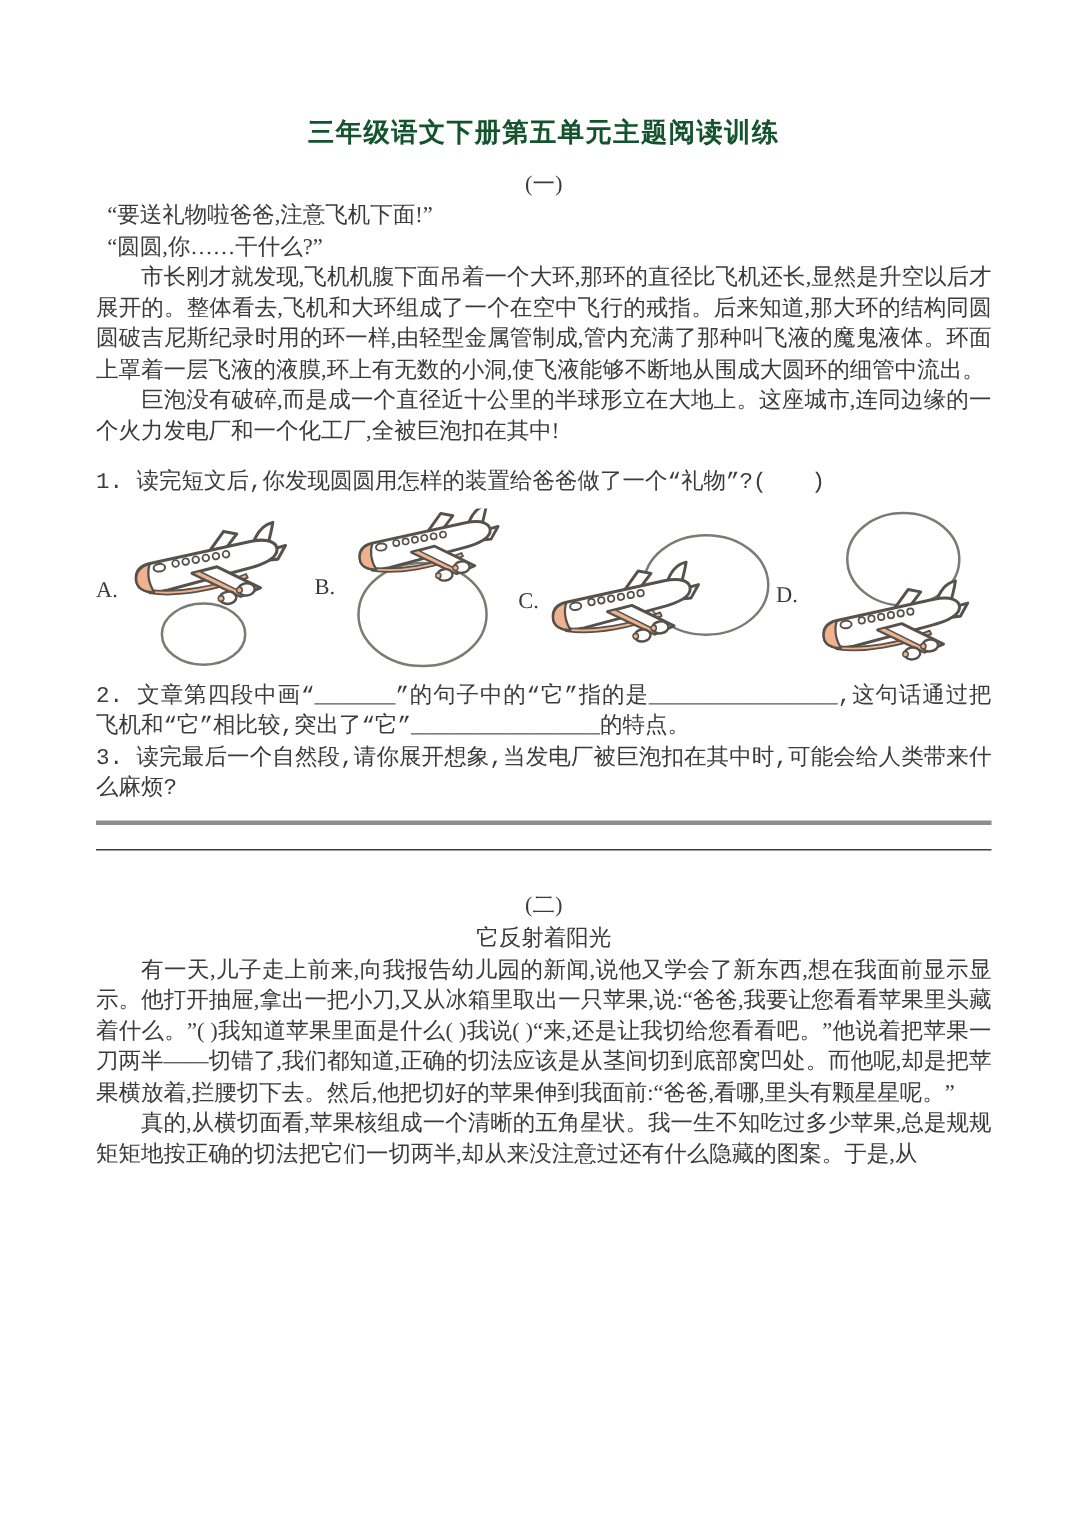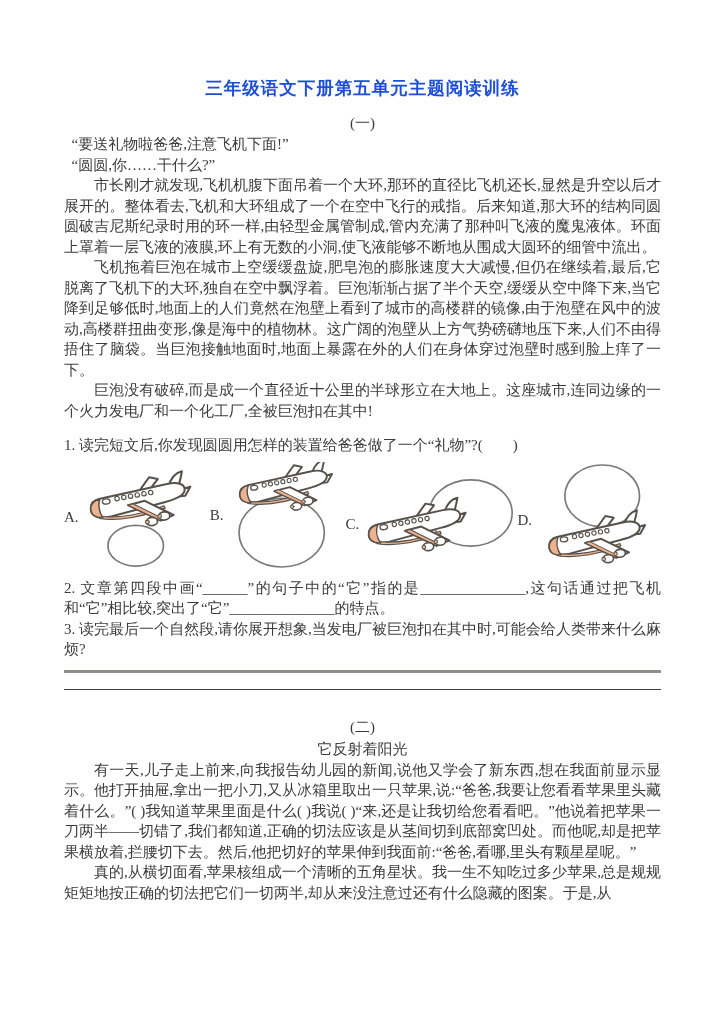--- a/index.html
+++ b/index.html
@@ -5,31 +5,31 @@
   html,body { margin:0; padding:0; background:#ffffff; }
   .page {
     position:relative; width:724px; height:1024px; margin:0 auto;
     background:#ffffff; overflow:hidden; box-sizing:border-box;
     padding:76px 63px 0 64px;
     font-family:"Liberation Serif","DejaVu Serif",serif;
     color:#3b3b3b;
   }
   .doc-title {
     margin:0 0 12px 0; text-align:center;
-    font-size:17.5px; font-weight:600; letter-spacing:1px; color:#1d4ed8;
+    font-size:17.5px; font-weight:600; letter-spacing:1px; color:#14532d;
   }
   .center-line { text-align:center; font-size:15px; line-height:22px; margin:0; }
   .para, .dialog, .question {
     margin:0; font-size:15px; line-height:20.5px;
     text-align:justify; color:#3b3b3b;
   }
   .para { text-indent:2em; }
   .dialog { text-indent:0.5em; }
   .underlined { text-decoration:underline; text-underline-offset:3px; }
-  .question { text-indent:0; }
+  .question { text-indent:0;font-family:Liberation Mono, monospace; }
   .q1 { margin-top:14px; }
   .options-row {
     display:flex; justify-content:space-between; align-items:flex-start;
     margin:6px 0 4px 0; height:112px;
   }
   .option { display:flex; align-items:center; }
   .option-label { font-size:15px; color:#3b3b3b; margin-right:3px; }
   .opt-a { margin-top:6px; }
   .opt-c { margin-top:14px; }
   .answer-line { width:100%; border:none; margin:0; }
@@ -73,21 +73,20 @@
   <h1 class="doc-title">三年级语文下册第五单元主题阅读训练</h1>
 
   <p class="center-line">(一)</p>
 
   <p class="dialog">“要送礼物啦爸爸,注意飞机下面!”</p>
   <p class="dialog">“圆圆,你……干什么?”</p>
 
   <p class="para">市长刚才就发现,飞机机腹下面吊着一个大环,那环的直径比飞机还长,显然是升空以后才展开的。整体看去,飞机和大环组成了一个在空中飞行的戒指。后来知道,那大环的结构同圆圆破吉尼斯纪录时用的环一样,由轻型金属管制成,管内充满了那种叫飞液的魔鬼液体。环面上罩着一层飞液的液膜,环上有无数的小洞,使飞液能够不断地从围成大圆环的细管中流出。</p>
 
 
-  <p class="para">飞机拖着巨泡在城市上空缓缓盘旋,肥皂泡的膨胀速度大大减慢,但仍在继续着,最后,它脱离了飞机下的大环,独自在空中飘浮着。巨泡渐渐占据了半个天空,缓缓从空中降下来,当它降到足够低时,地面上的人们竟然在泡壁上看到了城市的高楼群的镜像,由于泡壁在风中的波动,高楼群扭曲变形,像是海中的植物林。这广阔的泡壁从上方气势磅礴地压下来,人们不由得捂住了脑袋。当巨泡接触地面时,地面上暴露在外的人们在身体穿过泡壁时感到脸上痒了一下。</p>
   <p class="para">巨泡没有破碎,而是成一个直径近十公里的半球形立在大地上。这座城市,连同边缘的一个火力发电厂和一个化工厂,全被巨泡扣在其中!</p>
 
   <p class="question q1">1. 读完短文后,你发现圆圆用怎样的装置给爸爸做了一个“礼物”?(　　)</p>
 
   <div class="options-row">
 
     <div class="option opt-a">
       <span class="option-label">A.</span>
       <svg width="125" height="100" viewBox="0 0 135 108">
         <ellipse cx="58" cy="84" rx="30" ry="22" fill="#fff" stroke="#7a7a76" stroke-width="1.8"></ellipse>

